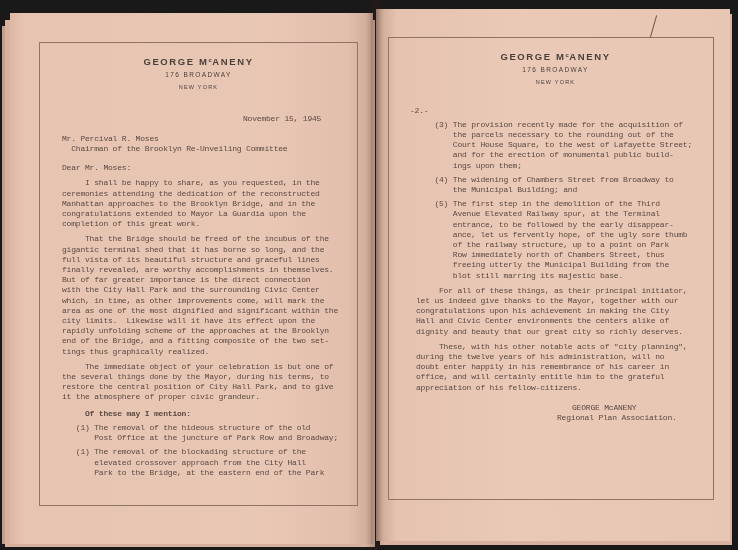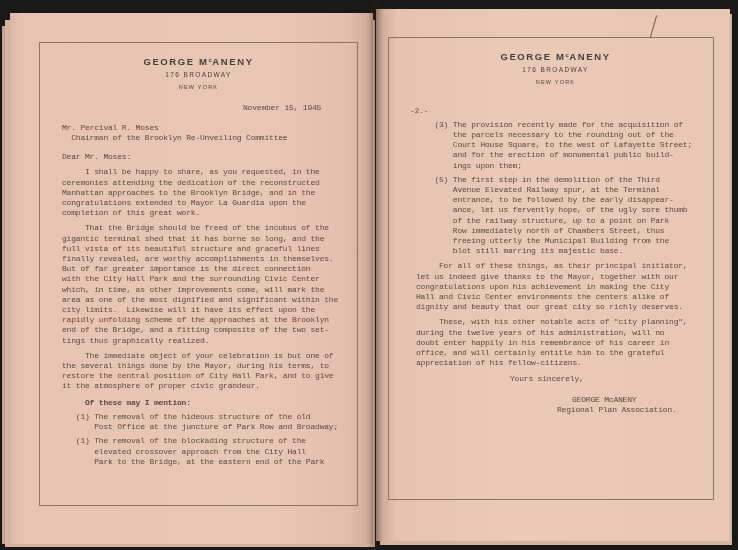--- a/index.html
+++ b/index.html
@@ -25,21 +25,21 @@
   .pre{white-space:pre;}
   
   .letterhead{text-align:center;color:#493f39;font-family:"Liberation Sans","DejaVu Sans",sans-serif;}
   .page-left .letterhead{margin-right:14px;}
   .page-right .letterhead{margin-left:-12px;}
   .lh-name{font-size:9.5px;letter-spacing:1.6px;font-weight:bold;}
   .lh-sup{font-size:6px;vertical-align:3px;letter-spacing:0.5px;}
   .lh-addr{font-size:6.5px;letter-spacing:1.4px;margin-top:3px;}
   .lh-city{font-size:5.5px;letter-spacing:1.2px;margin-top:2px;}
   
-  .date{margin:10px 0 0 181px;}
+  .date{margin:21px 0 0 181px;}
   .recipient{margin-top:10px;}
   .salutation{margin-top:9px;}
   .para{margin-top:5px;}
   .intro{margin-top:6px;font-weight:bold;}
   .item{margin-top:4px;}
   
   .page-num{margin:18px 0 0 -6px;}
   .continuation{margin-top:9px;}
   .closing{margin:6px 0 0 94px;}
   .sig-name{margin:10px 0 0 156px;}
@@ -113,39 +113,40 @@
           <div class="lh-addr">176 BROADWAY</div>
           <div class="lh-city">NEW YORK</div>
         </div>
 
         <div class="pre page-num">-2.-</div>
         <div class="pre item">    (3) The provision recently made for the acquisition of
         the parcels necessary to the rounding out of the
         Court House Square, to the west of Lafayette Street;
         and for the erection of monumental public build-
         ings upon them;</div>
+        <div class="pre item">    (4) The widening of Chambers Street from Broadway to
+        the Municipal Building; and</div>
         <div class="pre item">    (5) The first step in the demolition of the Third
         Avenue Elevated Railway spur, at the Terminal
         entrance, to be followed by the early disappear-
         ance, let us fervently hope, of the ugly sore thumb
         of the railway structure, up to a point on Park
         Row immediately north of Chambers Street, thus
         freeing utterly the Municipal Building from the
         blot still marring its majestic base.</div>
         <div class="pre para">     For all of these things, as their principal initiator,
 let us indeed give thanks to the Mayor, together with our
 congratulations upon his achievement in making the City
 Hall and Civic Center environments the centers alike of
 dignity and beauty that our great city so richly deserves.</div>
         <div class="pre para">     These, with his other notable acts of "city planning",
 during the twelve years of his administration, will no
 doubt enter happily in his remembrance of his career in
 office, and will certainly entitle him to the grateful
 appreciation of his fellow-citizens.</div>
-        <div class="pre closing">Yours sincerely,</div>
         <div class="pre sig-name">GEORGE McANENY</div>
         <div class="pre sig-t2">Regional Plan Association.</div>
 
       </div>
     </div>
   </div>
 
   <div class="gutter"></div>
   <div class="crack"></div>
 </div>

